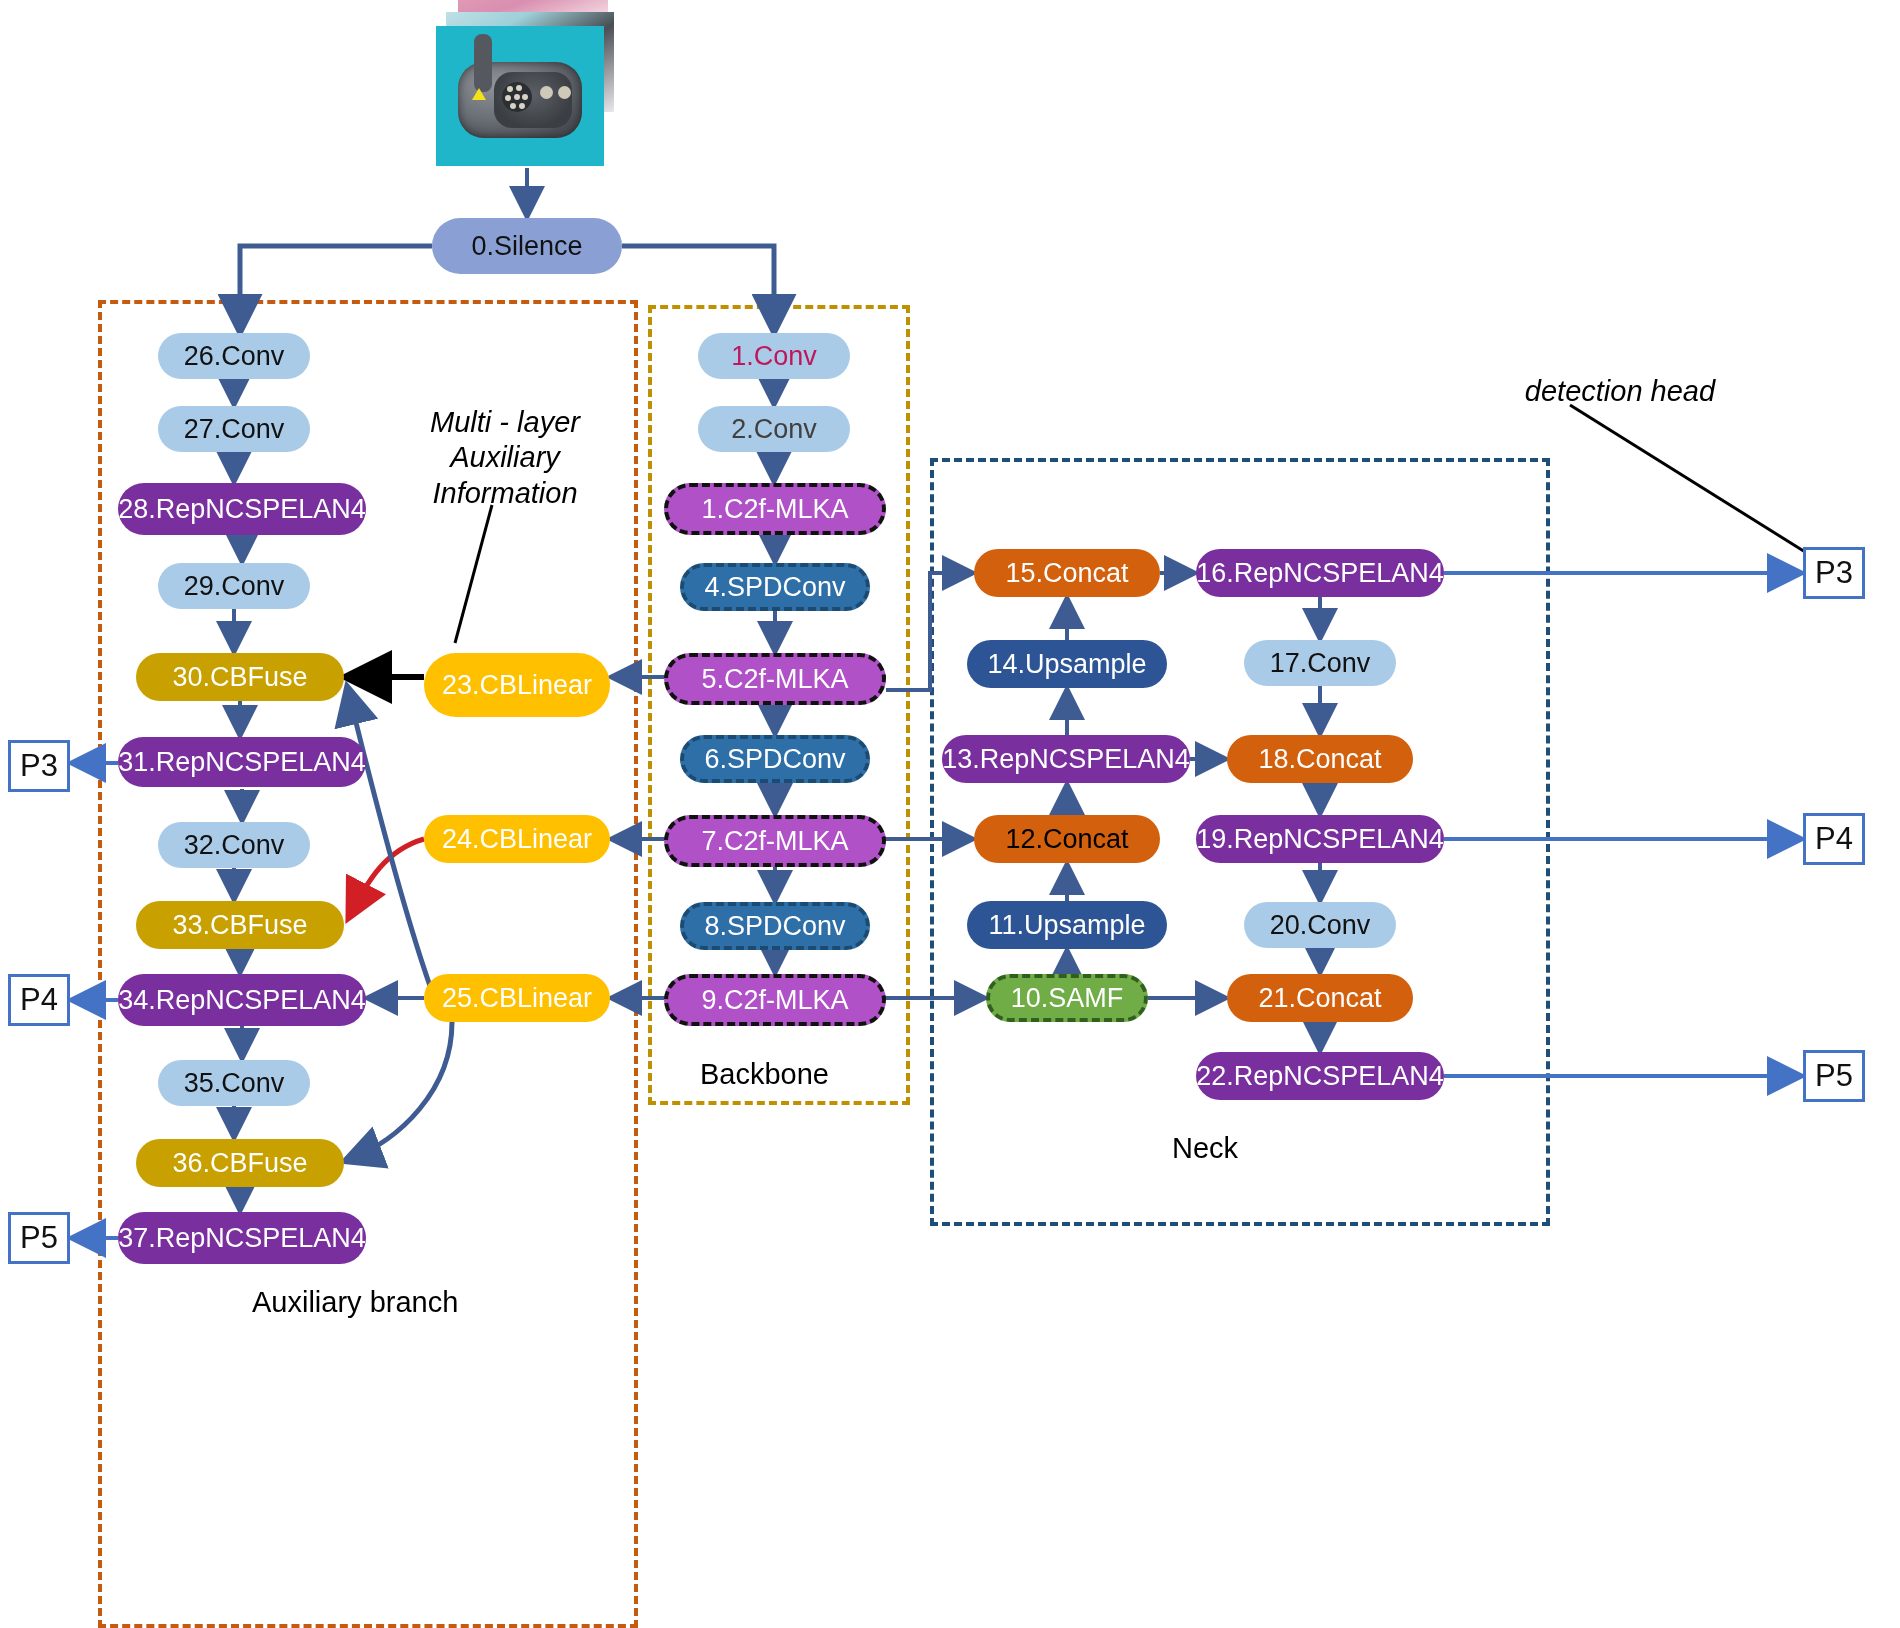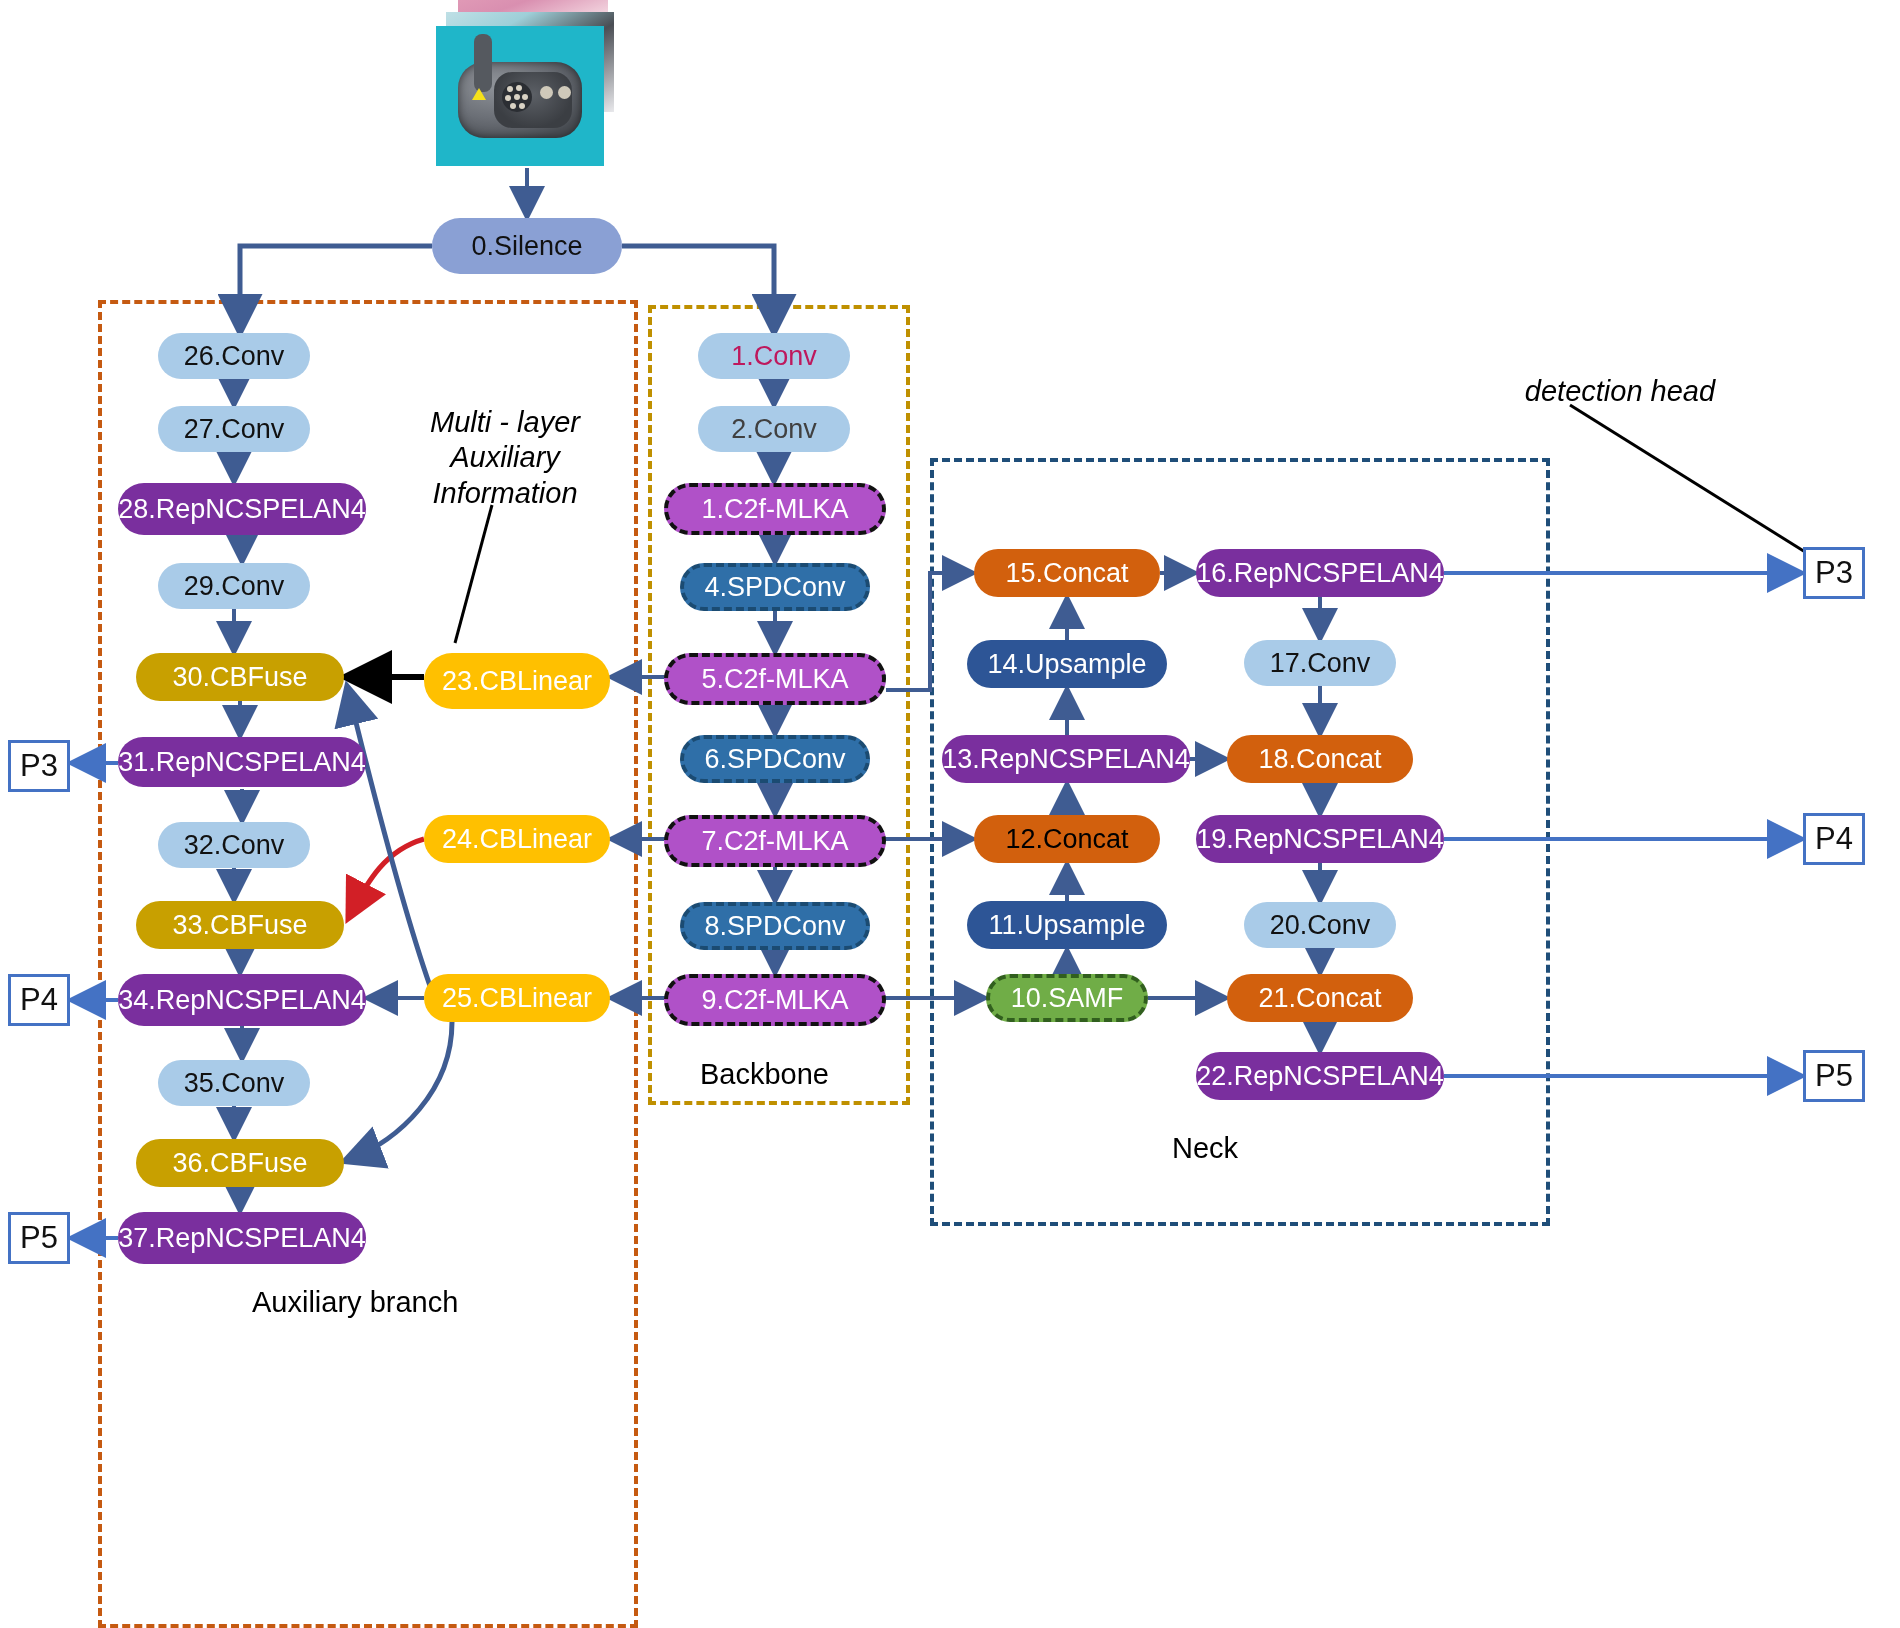--- a/index.html
+++ b/index.html
@@ -182,21 +182,21 @@
       <div class="node" style="left: 118px; top: 483px; width: 248px; height: 52px; background: rgb(122, 47, 158); color: rgb(255, 255, 255);">28.RepNCSPELAN4</div>
       <div class="node" style="left: 158px; top: 563px; width: 152px; height: 46px; background: rgb(169, 203, 232); color: rgb(17, 17, 17);">29.Conv</div>
       <div class="node" style="left: 136px; top: 653px; width: 208px; height: 48px; background: rgb(200, 160, 0); color: rgb(255, 255, 255); text-align: right;">30.CBFuse</div>
       <div class="node" style="left: 118px; top: 737px; width: 248px; height: 50px; background: rgb(122, 47, 158); color: rgb(255, 255, 255);">31.RepNCSPELAN4</div>
       <div class="node" style="left: 158px; top: 822px; width: 152px; height: 46px; background: rgb(169, 203, 232); color: rgb(17, 17, 17);">32.Conv</div>
       <div class="node" style="left: 136px; top: 901px; width: 208px; height: 48px; background: rgb(200, 160, 0); color: rgb(255, 255, 255);">33.CBFuse</div>
       <div class="node" style="left: 118px; top: 974px; width: 248px; height: 52px; background: rgb(122, 47, 158); color: rgb(255, 255, 255);">34.RepNCSPELAN4</div>
       <div class="node" style="left: 158px; top: 1060px; width: 152px; height: 46px; background: rgb(169, 203, 232); color: rgb(17, 17, 17);">35.Conv</div>
       <div class="node" style="left: 136px; top: 1139px; width: 208px; height: 48px; background: rgb(200, 160, 0); color: rgb(255, 255, 255);">36.CBFuse</div>
       <div class="node" style="left: 118px; top: 1212px; width: 248px; height: 52px; background: rgb(122, 47, 158); color: rgb(255, 255, 255);">37.RepNCSPELAN4</div>
-      <div class="node" style="left: 424px; top: 653px; width: 186px; height: 56px; background: rgb(255, 192, 0); color: rgb(255, 255, 255);">23.CBLinear</div>
+      <div class="node" style="left: 424px; top: 653px; width: 186px; height: 64px; background: rgb(255, 192, 0); color: rgb(255, 255, 255);">23.CBLinear</div>
       <div class="node" style="left: 424px; top: 815px; width: 186px; height: 48px; background: rgb(255, 192, 0); color: rgb(255, 255, 255);">24.CBLinear</div>
       <div class="node" style="left: 424px; top: 974px; width: 186px; height: 48px; background: rgb(255, 192, 0); color: rgb(255, 255, 255);">25.CBLinear</div>
       <div class="node" style="left: 698px; top: 333px; width: 152px; height: 46px; background: rgb(169, 203, 232); color: #be185d;">1.Conv</div>
       <div class="node" style="left: 698px; top: 406px; width: 152px; height: 46px; background: rgb(169, 203, 232); color: #404040;">2.Conv</div>
       <div class="node" style="left: 664px; top: 483px; width: 222px; height: 52px; background: rgb(176, 81, 200); color: rgb(255, 255, 255); border: 4px dashed rgb(17, 17, 17);">1.C2f-MLKA</div>
       <div class="node" style="left: 680px; top: 563px; width: 190px; height: 48px; background: rgb(47, 111, 168); color: rgb(255, 255, 255); border: 4px dashed rgb(27, 75, 114);">4.SPDConv</div>
       <div class="node" style="left: 664px; top: 653px; width: 222px; height: 52px; background: rgb(176, 81, 200); color: rgb(255, 255, 255); border: 4px dashed rgb(17, 17, 17);">5.C2f-MLKA</div>
       <div class="node" style="left: 680px; top: 735px; width: 190px; height: 48px; background: rgb(47, 111, 168); color: rgb(255, 255, 255); border: 4px dashed rgb(27, 75, 114);">6.SPDConv</div>
       <div class="node" style="left: 664px; top: 815px; width: 222px; height: 52px; background: rgb(176, 81, 200); color: rgb(255, 255, 255); border: 4px dashed rgb(17, 17, 17);">7.C2f-MLKA</div>
       <div class="node" style="left: 680px; top: 902px; width: 190px; height: 48px; background: rgb(47, 111, 168); color: rgb(255, 255, 255); border: 4px dashed rgb(27, 75, 114);">8.SPDConv</div>

